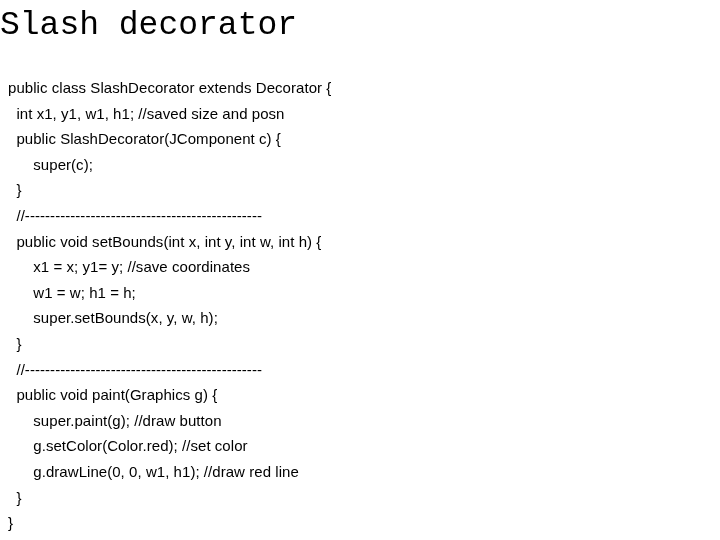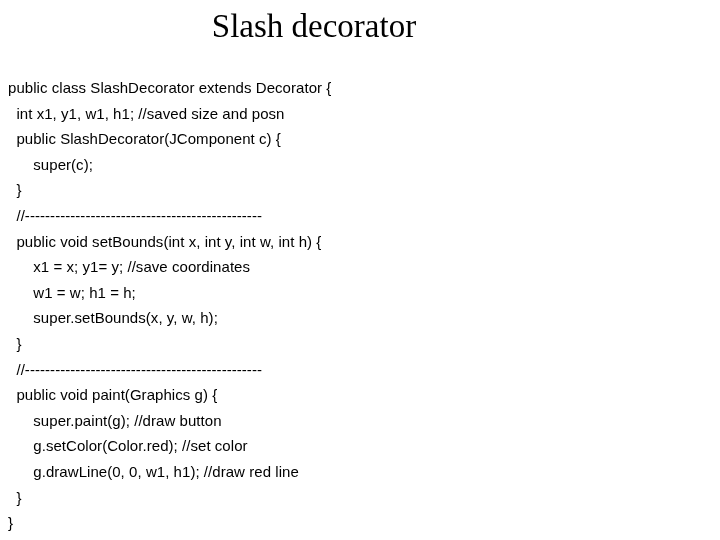--- a/index.html
+++ b/index.html
@@ -19,22 +19,21 @@
     width: 720px;
     height: 540px;
     background: #ffffff;
     box-sizing: border-box;
   }
   .slide-title {
     position: absolute;
     top: 6px;
     left: 0;
     width: 628px;
-    text-align: center;
-    font-family: Liberation Serif, serif;
+    font-family: Liberation Mono, monospace;
     font-size: 33px;
     line-height: 40px;
     font-weight: normal;
     color: #000000;
     white-space: pre;
     letter-spacing: 0px;
   }
   .code-body {
     position: absolute;
     top: 60px;

